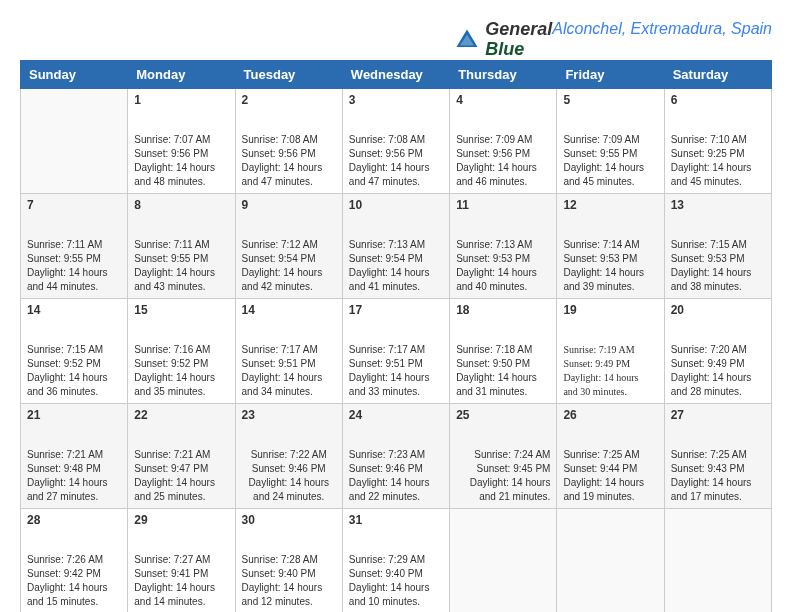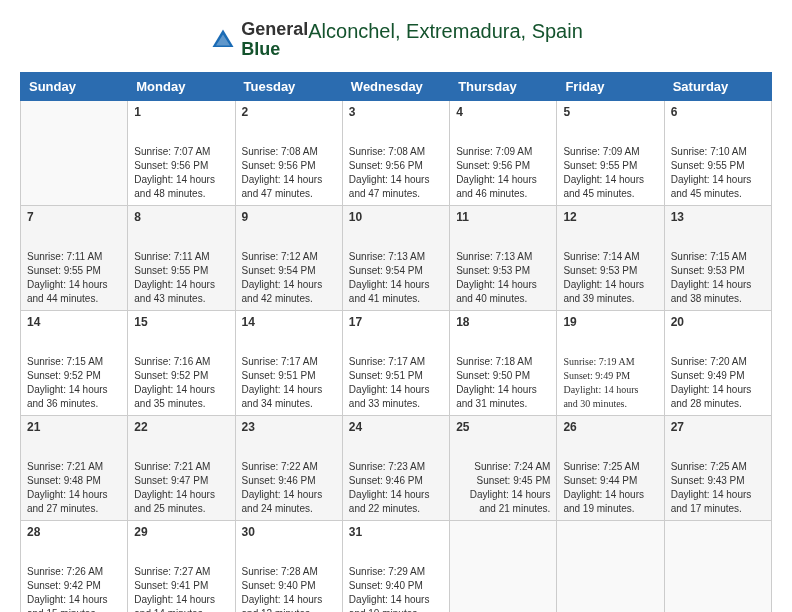--- a/index.html
+++ b/index.html
@@ -5,23 +5,24 @@
     * { box-sizing: border-box; margin: 0; padding: 0; }
     body {
       font-family: Arial, sans-serif;
       background: #fff;
       width: 792px;
       min-height: 612px;
       padding: 20px;
     }
     .header-area {
       display: flex;
-      justify-content: center;
+      justify-content: flex-end;
       align-items: flex-start;
-      margin-bottom: 12px;
+      margin-bottom: 0;
+      font-style: italic;
     }
     .logo {
       display: flex;
       align-items: center;
       gap: 4px;
     }
     .logo-text {
       display: flex;
       flex-direction: column;
       line-height: 1.1;
@@ -43,22 +44,22 @@
     .title-area {
       text-align: right;
     }
     .month-title {
       font-size: 42px;
       font-weight: bold;
       color: #333;
       line-height: 1;
     }
     .location-title {
-      font-size: 20px;
-      color: #14532d;
+      font-size: 16px;
+      color: #3b82f6;
     }
     .calendar {
       width: 100%;
       border-collapse: collapse;
       border: 1px solid #ccc;
     }
     .calendar th {
       background-color: #2b6cb0;
       color: #fff;
       text-align: left;
@@ -158,21 +159,21 @@
         <td>
           <span class="day-number">5</span>
           <div class="day-info" style="white-space: pre-line;">Sunrise: 7:09 AM
 Sunset: 9:55 PM
 Daylight: 14 hours
 and 45 minutes.</div>
         </td>
         <td>
           <span class="day-number">6</span>
           <div class="day-info" style="white-space: pre-line;">Sunrise: 7:10 AM
-Sunset: 9:55 PM
+Sunset: 9:25 PM
 Daylight: 14 hours
 and 45 minutes.</div>
         </td>
       </tr>
       <tr class="row-shaded">
         <td>
           <span class="day-number">7</span>
           <div class="day-info" style="white-space: pre-line;">Sunrise: 7:11 AM
 Sunset: 9:55 PM
 Daylight: 14 hours
@@ -282,21 +283,21 @@
         </td>
         <td>
           <span class="day-number">22</span>
           <div class="day-info" style="white-space: pre-line;">Sunrise: 7:21 AM
 Sunset: 9:47 PM
 Daylight: 14 hours
 and 25 minutes.</div>
         </td>
         <td>
           <span class="day-number">23</span>
-          <div class="day-info" style="white-space: pre-line;">Sunrise: 7:22 AM
+          <div class="day-info" style="white-space: pre-line; text-align: center;">Sunrise: 7:22 AM
 Sunset: 9:46 PM
 Daylight: 14 hours
 and 24 minutes.</div>
         </td>
         <td>
           <span class="day-number">24</span>
           <div class="day-info" style="white-space: pre-line;">Sunrise: 7:23 AM
 Sunset: 9:46 PM
 Daylight: 14 hours
 and 22 minutes.</div>

